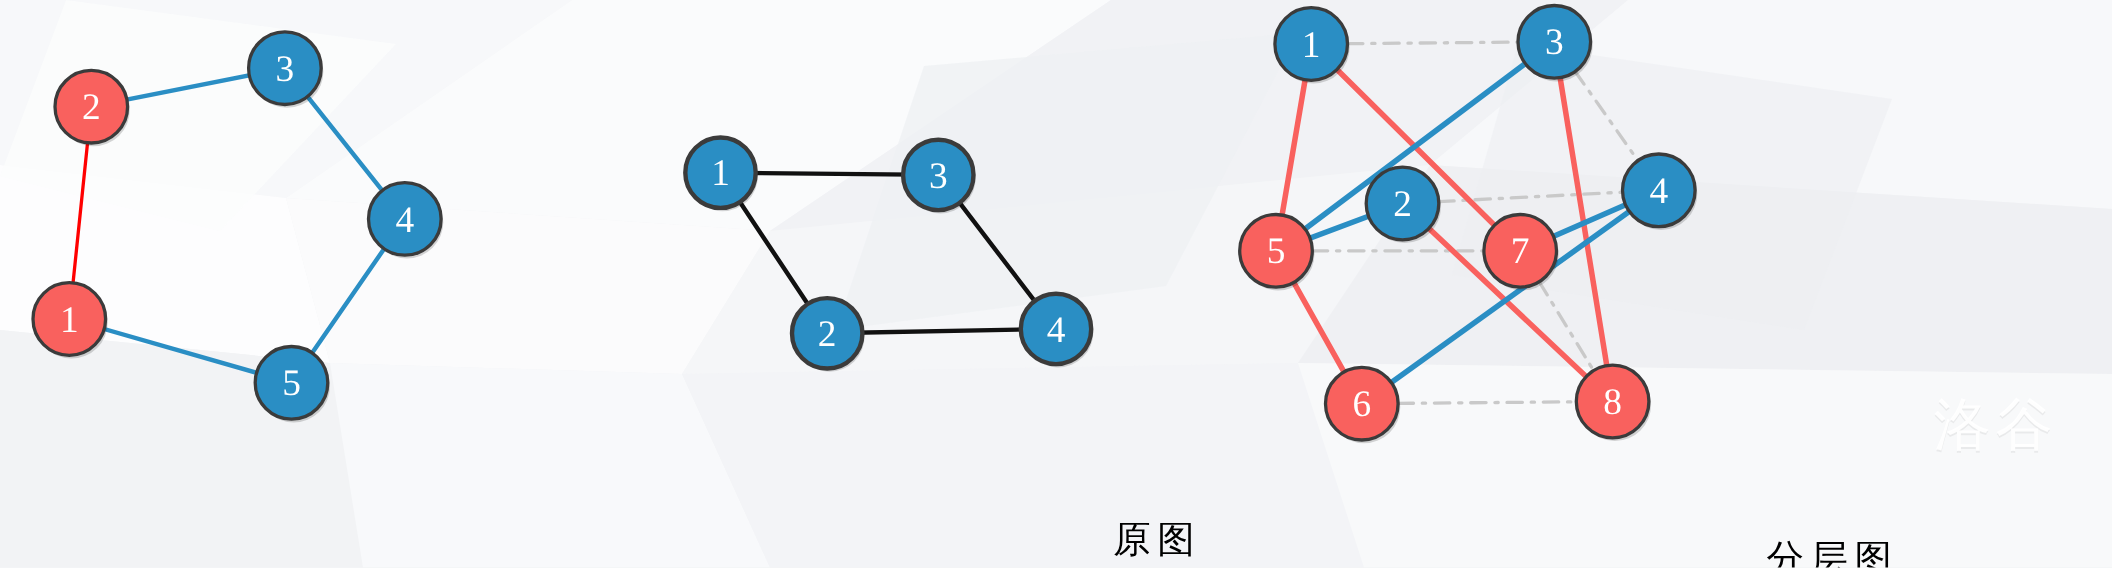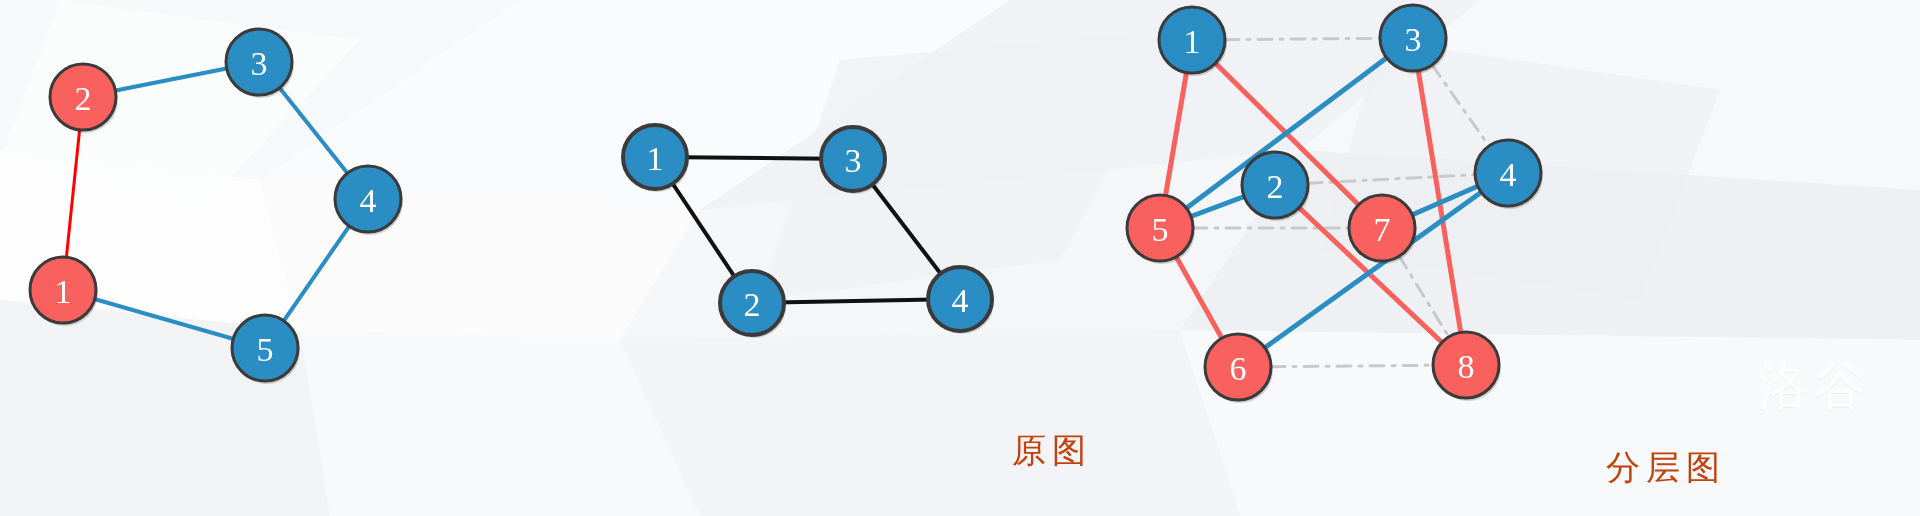--- a/index.html
+++ b/index.html
@@ -6,26 +6,27 @@
   body{
     width:1920px;height:516px;overflow:hidden;
     font-family:"Liberation Serif", serif;
     background:#f4f5f7;
     position:relative;
   }
   #bg{position:absolute;left:0;top:0;width:1920px;height:516px;}
   #scene{position:absolute;left:0;top:0;width:1920px;height:516px;}
   .cap{
     position:absolute;
-    color:#c2410c;
+    color:#000000;
     font-family:"Liberation Serif", serif;
     font-size:34px;
     letter-spacing:6px;
     white-space:nowrap;
     font-weight:400;
+    margin-top:40px;
   }
   #watermark{
     position:absolute;
     left:1758px; top:352px;
     font-size:52px;
     letter-spacing:4px;
     color:rgba(255,255,255,0.92);
     text-shadow:0 1px 0 rgba(0,0,0,0.06);
     font-family:"Liberation Serif", serif;
     white-space:nowrap;

